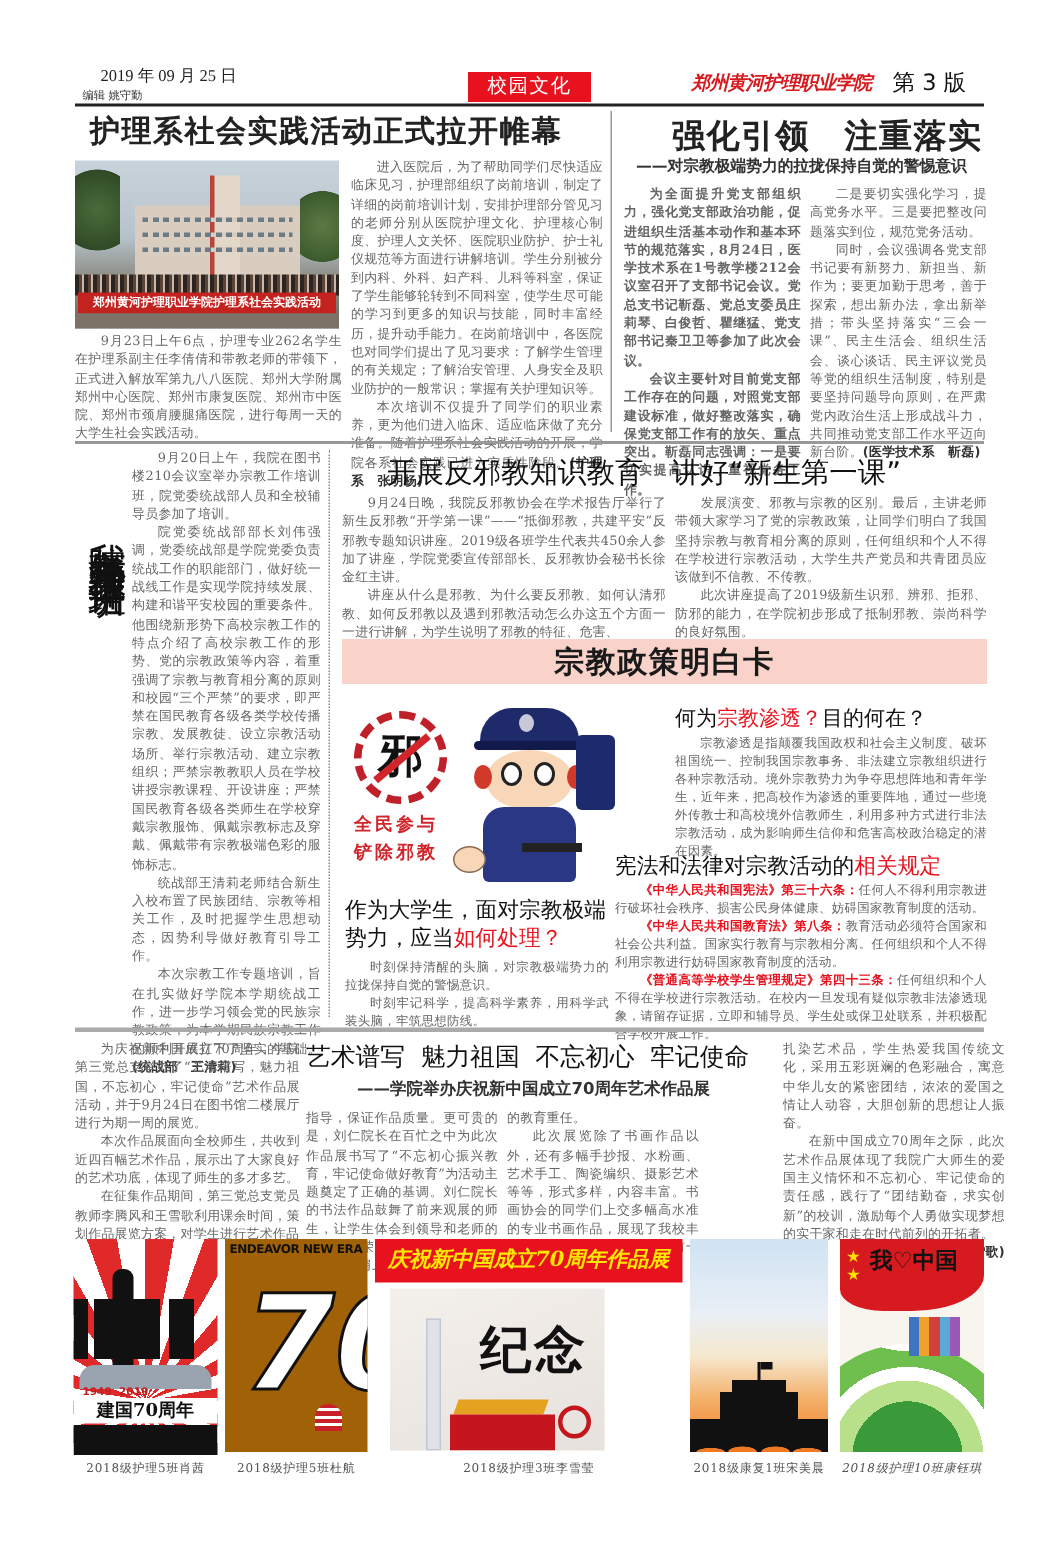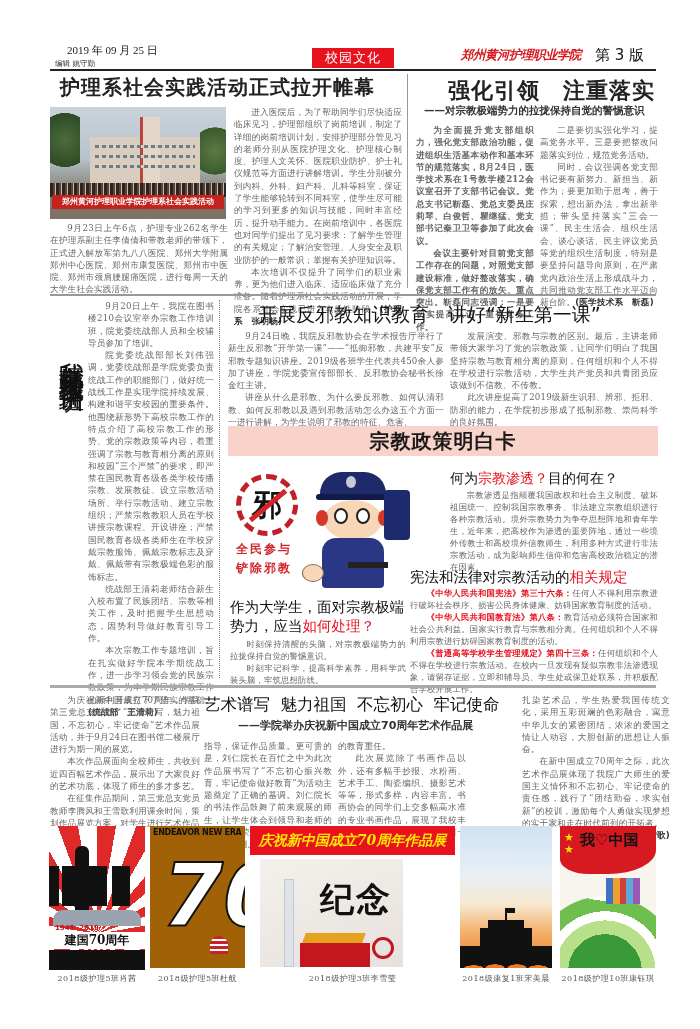--- a/index.html
+++ b/index.html
@@ -196,13 +196,13 @@
 </div>
 <div class="caption serif" style="left:460px;top:973px;width:92px;">2018级康复1班宋美晨</div>
 
 <div class="img-box" style="left:560px;top:826px;width:96px;height:142px;background:#f8f4ee;">
   <div style="position:absolute;left:0;top:0;width:96px;height:48px;background:#d71920;border-radius:0 0 50% 30%;"></div>
   <div class="sans" style="position:absolute;left:20px;top:6px;width:60px;font-size:15px;line-height:17px;color:#111;font-weight:bold;">我♡中国</div>
   <div style="position:absolute;left:4px;top:6px;color:#ffde00;font-size:11px;line-height:12px;">★<br>★</div>
   <div style="position:absolute;left:-30px;top:70px;width:150px;height:150px;border-radius:50%;border:10px solid transparent;background:radial-gradient(circle,#3a9a3a 0 40%,#b8e08a 40% 55%,#fff 55% 65%,#6fbf4f 65%);"></div>
   <div style="position:absolute;left:46px;top:52px;width:34px;height:26px;background:linear-gradient(90deg,#3f74c2 0 20%,#f0a12b 20% 40%,#d0413b 40% 60%,#5aa9d6 60% 80%,#9b59b6 80%);"></div>
 </div>
-<div class="caption serif" style="left:560px;top:973px;width:96px;">2018级护理10班康钰琪</div>
+<div class="caption serif" style="left:560px;top:973px;width:96px;font-style:italic;">2018级护理10班康钰琪</div>
 
 </body></html>

